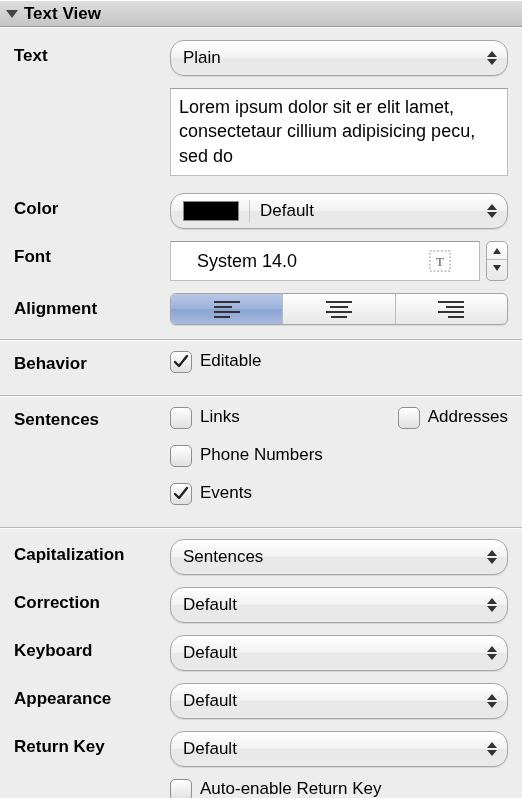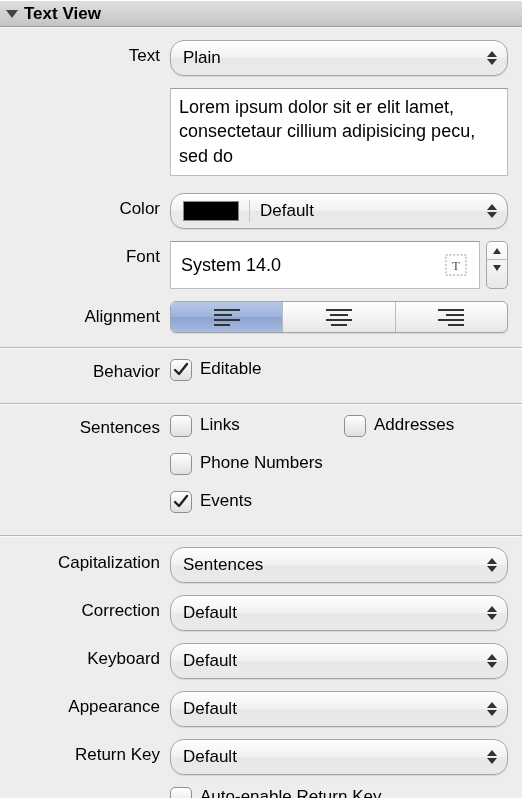--- a/index.html
+++ b/index.html
@@ -39,24 +39,24 @@
 
   .row {
     display: flex;
     align-items: flex-start;
     margin-top: 12px;
   }
   .row:first-child { margin-top: 2px; }
 
   .label-col {
     width: 156px;
-    text-align: right;
     padding-right: 10px;
     padding-top: 6px;
     flex-shrink: 0;
+    font-weight: bold;
   }
 
   .ctrl-col {
     flex: 1;
   }
 
   
   .popup {
     position: relative;
     height: 36px;
@@ -119,27 +119,27 @@
     font-family: inherit;
     font-size: 18px;
     resize: none;
     line-height: 1.35;
   }
 
   
   .font-row { display: flex; gap: 6px; }
   .font-field {
     flex: 1;
-    height: 48px;
+    height: 40px;
     background: #fff;
     border: 1px solid #bdbdbd;
     border-top-color: #9c9c9c;
     display: flex;
     align-items: center;
-    padding: 0 10px;
+    padding: 0 26px;
     font-size: 18px;
   }
   .font-icon {
     width: 26px; height: 26px;
     margin-left: auto;
     display: flex; justify-content: center; align-items: center;
   }
   .stepper {
     width: 22px;
     display: flex; flex-direction: column;
@@ -211,21 +211,21 @@
   .checkbox .check {
     display: none;
   }
   .checkbox.checked .check {
     display: block;
   }
   .check svg { width: 16px; height: 16px; display:block; }
 
   .detection-grid {
     display: grid;
-    grid-template-columns: 1fr 1fr;
+    grid-template-columns: 1fr;
     row-gap: 8px;
     column-gap: 10px;
   }
   .detection-grid .full { grid-column: 1 / span 2; }
 
   .opts-stack .cb-row { margin-top: 8px; }
   .opts-stack .cb-row:first-child{margin-top:0;}
 
 </style>
 </head>

